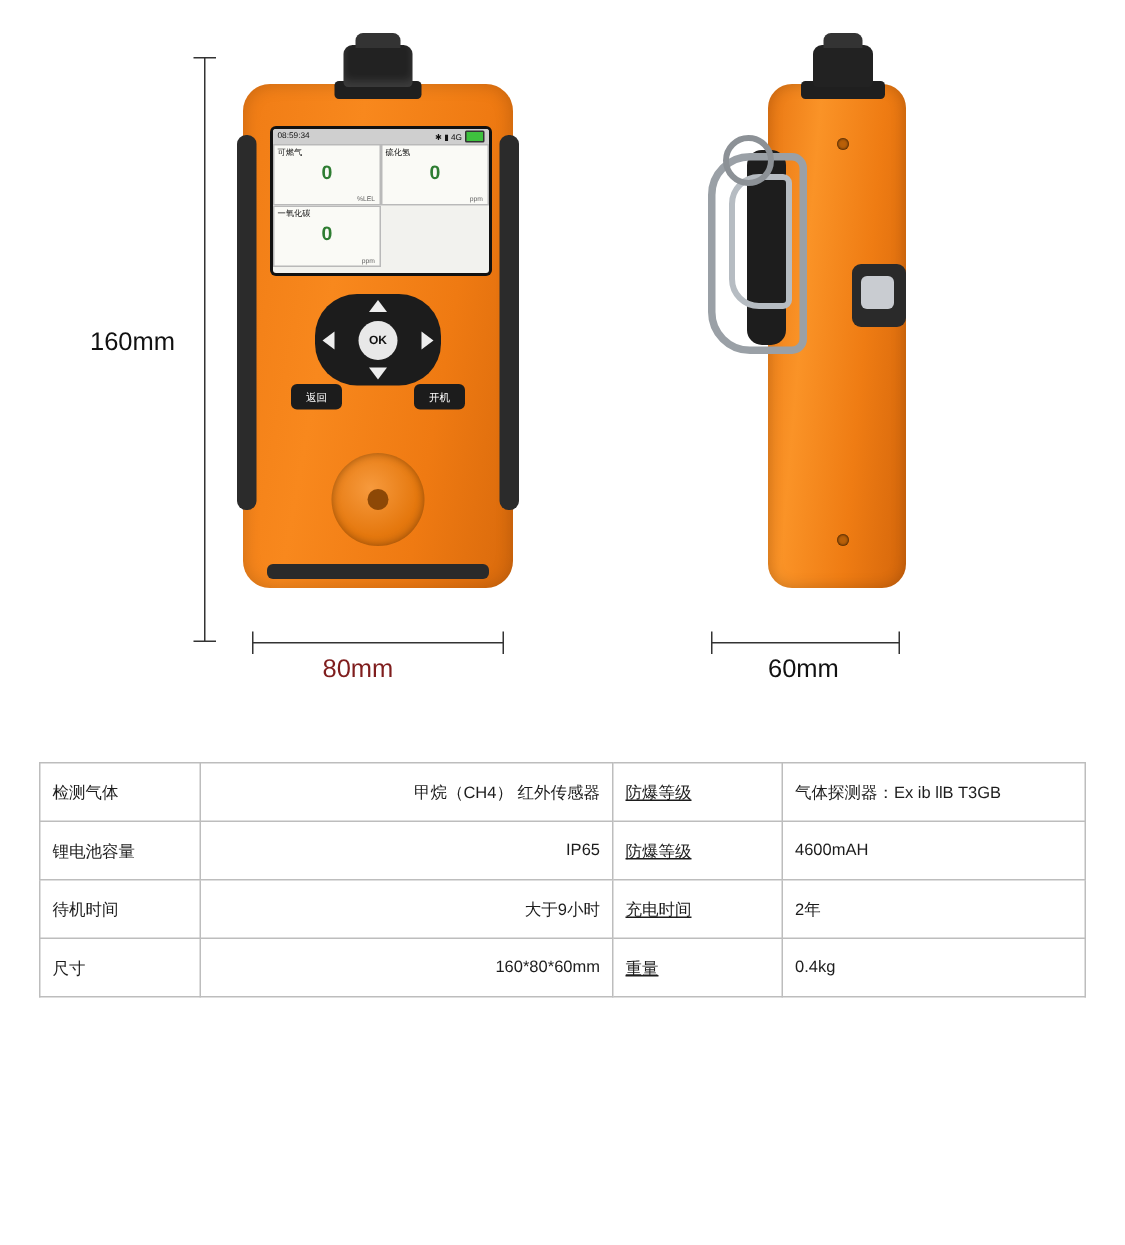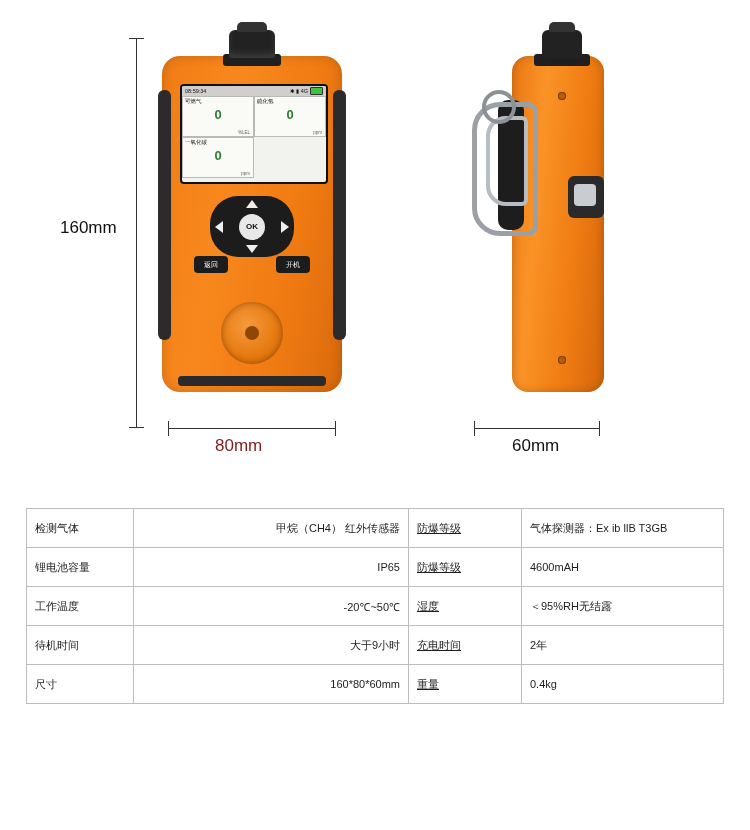--- a/index.html
+++ b/index.html
@@ -233,26 +233,20 @@
         <td class="k2">防爆等级</td>
         <td>气体探测器：Ex ib llB T3GB</td>
       </tr>
       <tr>
         <td class="k">锂电池容量</td>
         <td class="v1">IP65</td>
         <td class="k2">防爆等级</td>
         <td>4600mAH</td>
       </tr>
       <tr>
-        <td class="k">工作温度</td>
-        <td class="v1">-20℃~50℃</td>
-        <td class="k2">湿度</td>
-        <td>＜95%RH无结露</td>
-      </tr>
-      <tr>
         <td class="k">待机时间</td>
         <td class="v1">大于9小时</td>
         <td class="k2">充电时间</td>
         <td>2年</td>
       </tr>
       <tr>
         <td class="k">尺寸</td>
         <td class="v1">160*80*60mm</td>
         <td class="k2">重量</td>
         <td>0.4kg</td>

